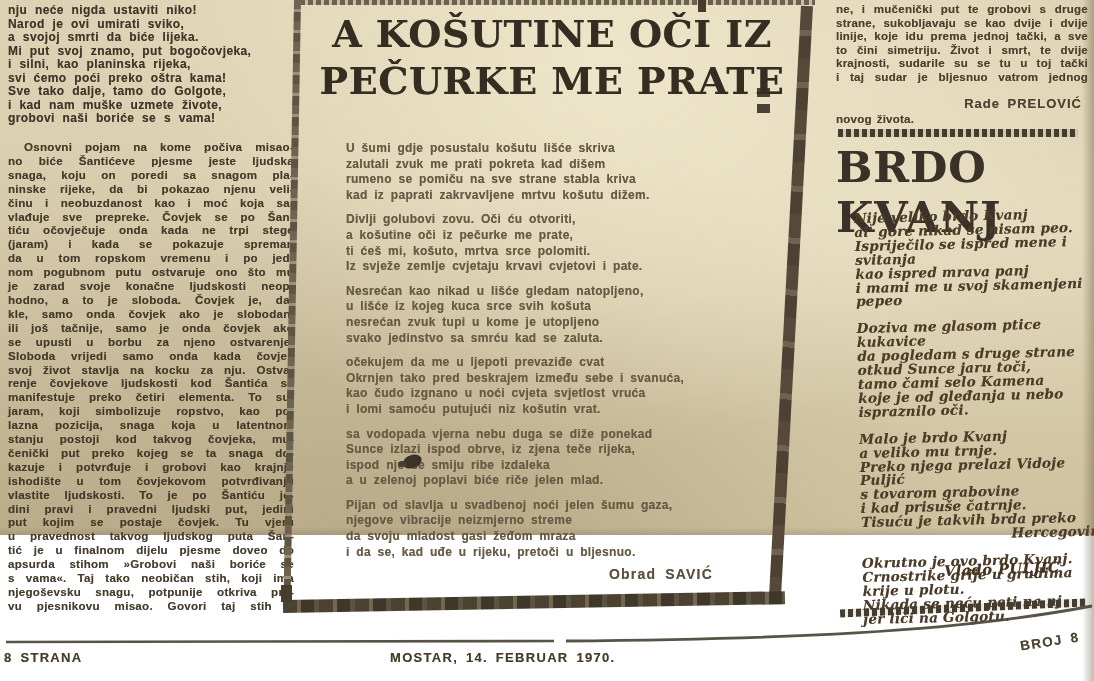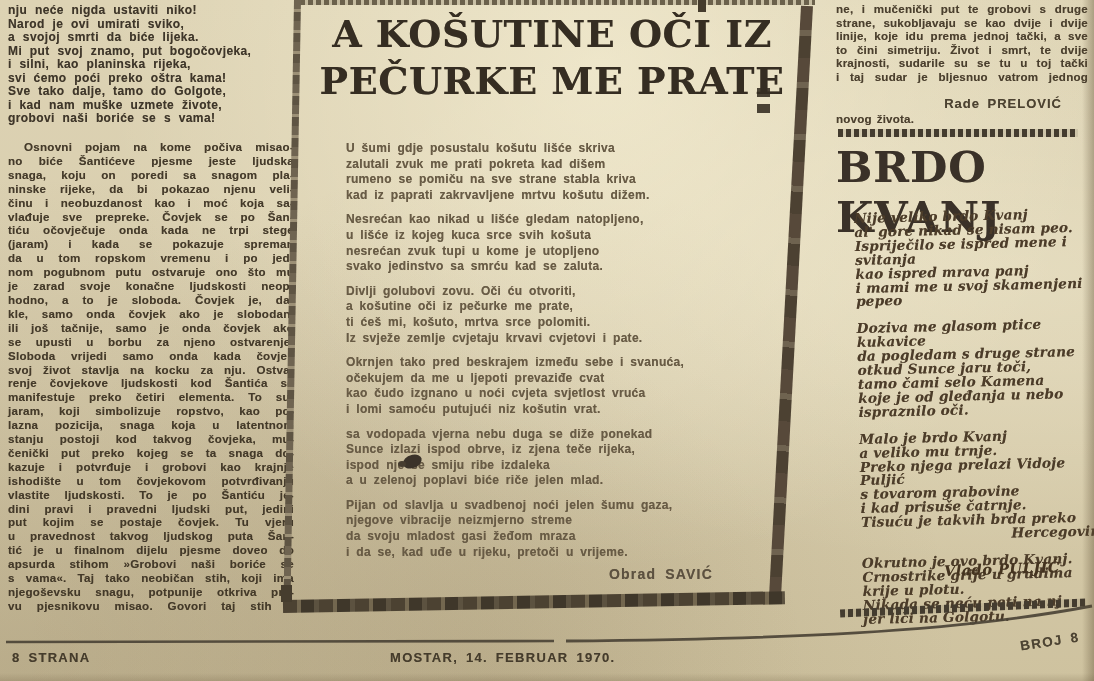--- a/index.html
+++ b/index.html
@@ -1,18 +1,18 @@
 <!DOCTYPE html>
 <html><head>
 <meta charset="utf-8">
 <style>
   html,body{margin:0;padding:0;}
   body{width:1094px;height:681px;overflow:hidden;}
   #page{
-    position:relative;width:1094px;height:681px;
+    position:relative;width:1094px;height:535px;
     font-family:"Liberation Sans",sans-serif;
     background:
       radial-gradient(ellipse at 55% 10%, rgba(255,249,224,0.50), transparent 58%),
       radial-gradient(ellipse at 92% 40%, rgba(255,250,226,0.30), transparent 50%),
       radial-gradient(ellipse at 2% 98%, rgba(110,92,62,0.22), transparent 52%),
       radial-gradient(ellipse at 45% 100%, rgba(120,102,70,0.16), transparent 55%),
       linear-gradient(180deg,#ddd3b4 0%,#d8cdad 55%,#cec29f 100%);
   }
   .txt{ text-shadow:0 0 0.5px rgba(80,68,48,0.55); }
 
@@ -56,21 +56,21 @@
     border-radius:55% 45% 60% 40%;transform:rotate(-12deg);}
   #blot2{position:absolute;left:98px;top:461px;width:8px;height:6px;background:#463d30;border-radius:50%;}
 
   
   #right-col{position:absolute;left:836px;top:0;width:252px;}
   #right-article{position:absolute;left:0;top:2px;width:252px;
     font-size:11.6px;line-height:13.6px;color:rgba(66,55,39,0.9);
     letter-spacing:0.2px;word-spacing:1.5px;font-weight:600;}
   #right-article .jline{text-align:justify;text-align-last:justify;}
   #right-article .jline:last-child{text-align-last:left;margin-top:28px;}
-  .rsig{position:absolute;right:26px;top:96px;font-size:13px;color:#4c4231;
+  .rsig{position:absolute;right:6px;top:96px;font-size:13px;color:#4c4231;
     letter-spacing:1px;word-spacing:3px;font-weight:600;margin-left:44px;}
   .checker{position:absolute;height:8px;
     background:repeating-linear-gradient(90deg,#443c2f 0 5px,rgba(68,60,47,0.12) 5px 8px);}
   #rule1{left:2px;top:129px;width:240px;}
   #rule2{left:4px;top:604px;width:246px;transform:rotate(-2.6deg);}
   .rtitle{position:absolute;left:0;top:142px;width:252px;
     font-family:"DejaVu Serif",serif;font-weight:700;font-size:43px;
     color:#3a3128;letter-spacing:1px;}
   #right-poem{position:absolute;left:18px;top:212px;width:240px;
     font-family:"DejaVu Serif",serif;font-style:italic;font-weight:700;
@@ -78,21 +78,21 @@
     transform-origin:top left;transform:rotate(-1.3deg);}
   #right-poem .stanza{margin-bottom:13px;}
   #right-poem .stanza:nth-child(3) .pline:last-child{margin-left:150px;}
   .rsig2{position:absolute;right:28px;top:560px;font-family:"DejaVu Serif",serif;
     font-style:italic;font-weight:700;font-size:14.5px;color:#44331f;
     transform:rotate(-2deg);letter-spacing:0.5px;}
 
   
   .fttxt{position:absolute;font-size:13px;font-weight:700;color:#453c2c;
     letter-spacing:1.3px;word-spacing:3px;}
-  #ft-left{left:12px;top:650px;}
+  #ft-left{left:4px;top:650px;}
   #ft-center{left:390px;top:650px;}
   #ft-right{left:1020px;top:634px;transform:rotate(-9deg);font-size:13.5px;color:#4c4332;}
 
   
   #edge-right{position:absolute;right:0;top:0;width:12px;height:681px;
     background:linear-gradient(90deg,transparent,rgba(88,72,46,0.38));}
   #edge-bottom{position:absolute;left:0;bottom:0;width:1094px;height:8px;
     background:linear-gradient(180deg,transparent,rgba(88,72,46,0.18));}
   svg.rulesvg{position:absolute;left:0;top:0;pointer-events:none;}
 </style>
@@ -166,48 +166,48 @@
       <div>PEČURKE ME PRATE</div>
     </div>
     <div id="center-poem" class="txt">
         <div class="stanza">
           <div class="cline">U šumi gdje posustalu košutu lišće skriva</div>
           <div class="cline">zalutali zvuk me prati pokreta kad dišem</div>
           <div class="cline">rumeno se pomiču na sve strane stabla kriva</div>
           <div class="cline">kad iz paprati zakrvavljene mrtvu košutu dižem.</div>
         </div>
         <div class="stanza">
+          <div class="cline">Divlji golubovi zovu. Oči ću otvoriti,</div>
+          <div class="cline">a košutine oči iz pečurke me prate,</div>
+          <div class="cline">ti ćeš mi, košuto, mrtva srce polomiti.</div>
+          <div class="cline">Iz svježe zemlje cvjetaju krvavi cvjetovi i pate.</div>
+        </div>
+        <div class="stanza">
           <div class="cline">Nesrećan kao nikad u lišće gledam natopljeno,</div>
           <div class="cline">u lišće iz kojeg kuca srce svih košuta</div>
           <div class="cline">nesrećan zvuk tupi u kome je utopljeno</div>
           <div class="cline">svako jedinstvo sa smrću kad se zaluta.</div>
         </div>
         <div class="stanza">
-          <div class="cline">Divlji golubovi zovu. Oči ću otvoriti,</div>
-          <div class="cline">a košutine oči iz pečurke me prate,</div>
-          <div class="cline">ti ćeš mi, košuto, mrtva srce polomiti.</div>
-          <div class="cline">Iz svježe zemlje cvjetaju krvavi cvjetovi i pate.</div>
-        </div>
-        <div class="stanza">
+          <div class="cline">očekujem da me u ljepoti prevaziđe cvat</div>
           <div class="cline">Okrnjen tako pred beskrajem između sebe i svanuća,</div>
-          <div class="cline">očekujem da me u ljepoti prevaziđe cvat</div>
           <div class="cline">kao čudo izgnano u noći cvjeta svjetlost vruća</div>
           <div class="cline">i lomi samoću putujući niz košutin vrat.</div>
         </div>
         <div class="stanza">
           <div class="cline">sa vodopada vjerna nebu duga se diže ponekad</div>
           <div class="cline">Sunce izlazi ispod obrve, iz zjena teče rijeka,</div>
           <div class="cline">ispod nje se smiju ribe izdaleka</div>
           <div class="cline">a u zelenoj poplavi biće riče jelen mlad.</div>
         </div>
         <div class="stanza">
           <div class="cline">Pijan od slavlja u svadbenoj noći jelen šumu gaza,</div>
           <div class="cline">njegove vibracije neizmjerno streme</div>
           <div class="cline">da svoju mladost gasi žeđom mraza</div>
-          <div class="cline">i da se, kad uđe u rijeku, pretoči u vrijeme.</div>
+          <div class="cline">i da se, kad uđe u rijeku, pretoči u bljesnuo.</div>
         </div>
       </div>
     <div class="csig txt">Obrad SAVIĆ</div>
     <div id="blot"></div>
     <div id="blot2"></div>
   </div>
 
   <div id="right-col">
     <div id="right-article" class="txt">
         <div class="jline">ne, i mučenički put te grobovi s druge</div>

